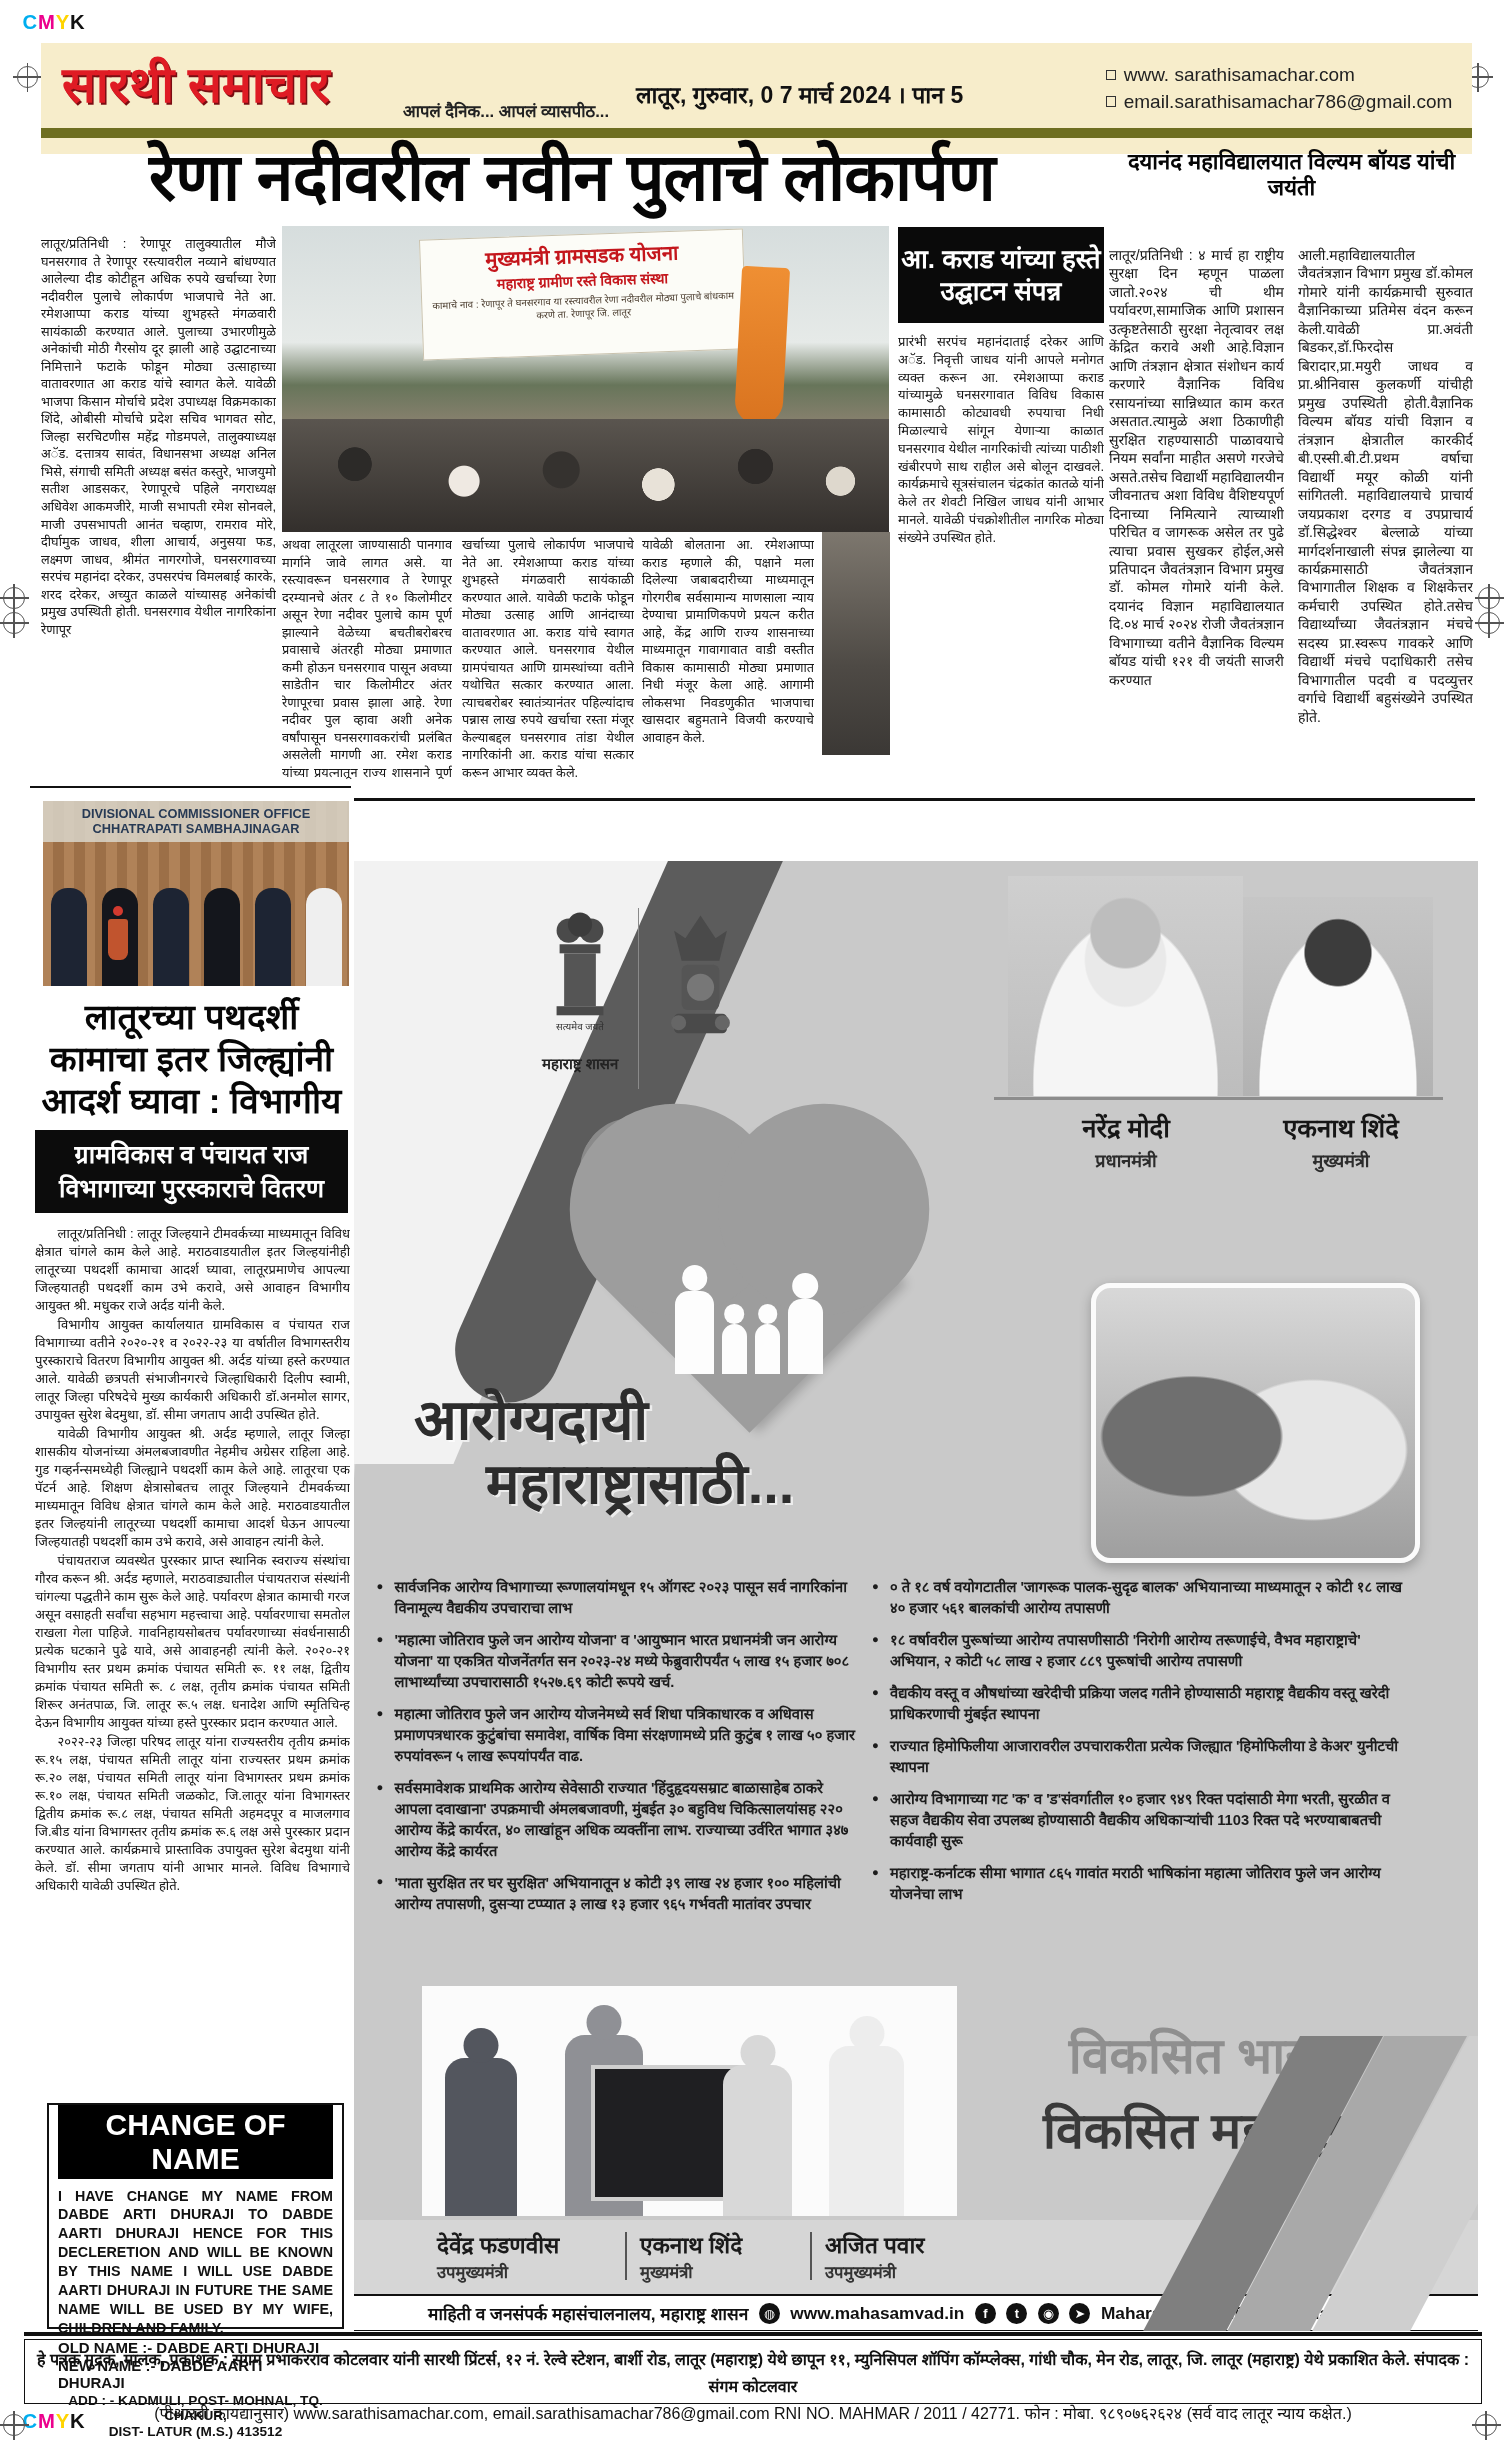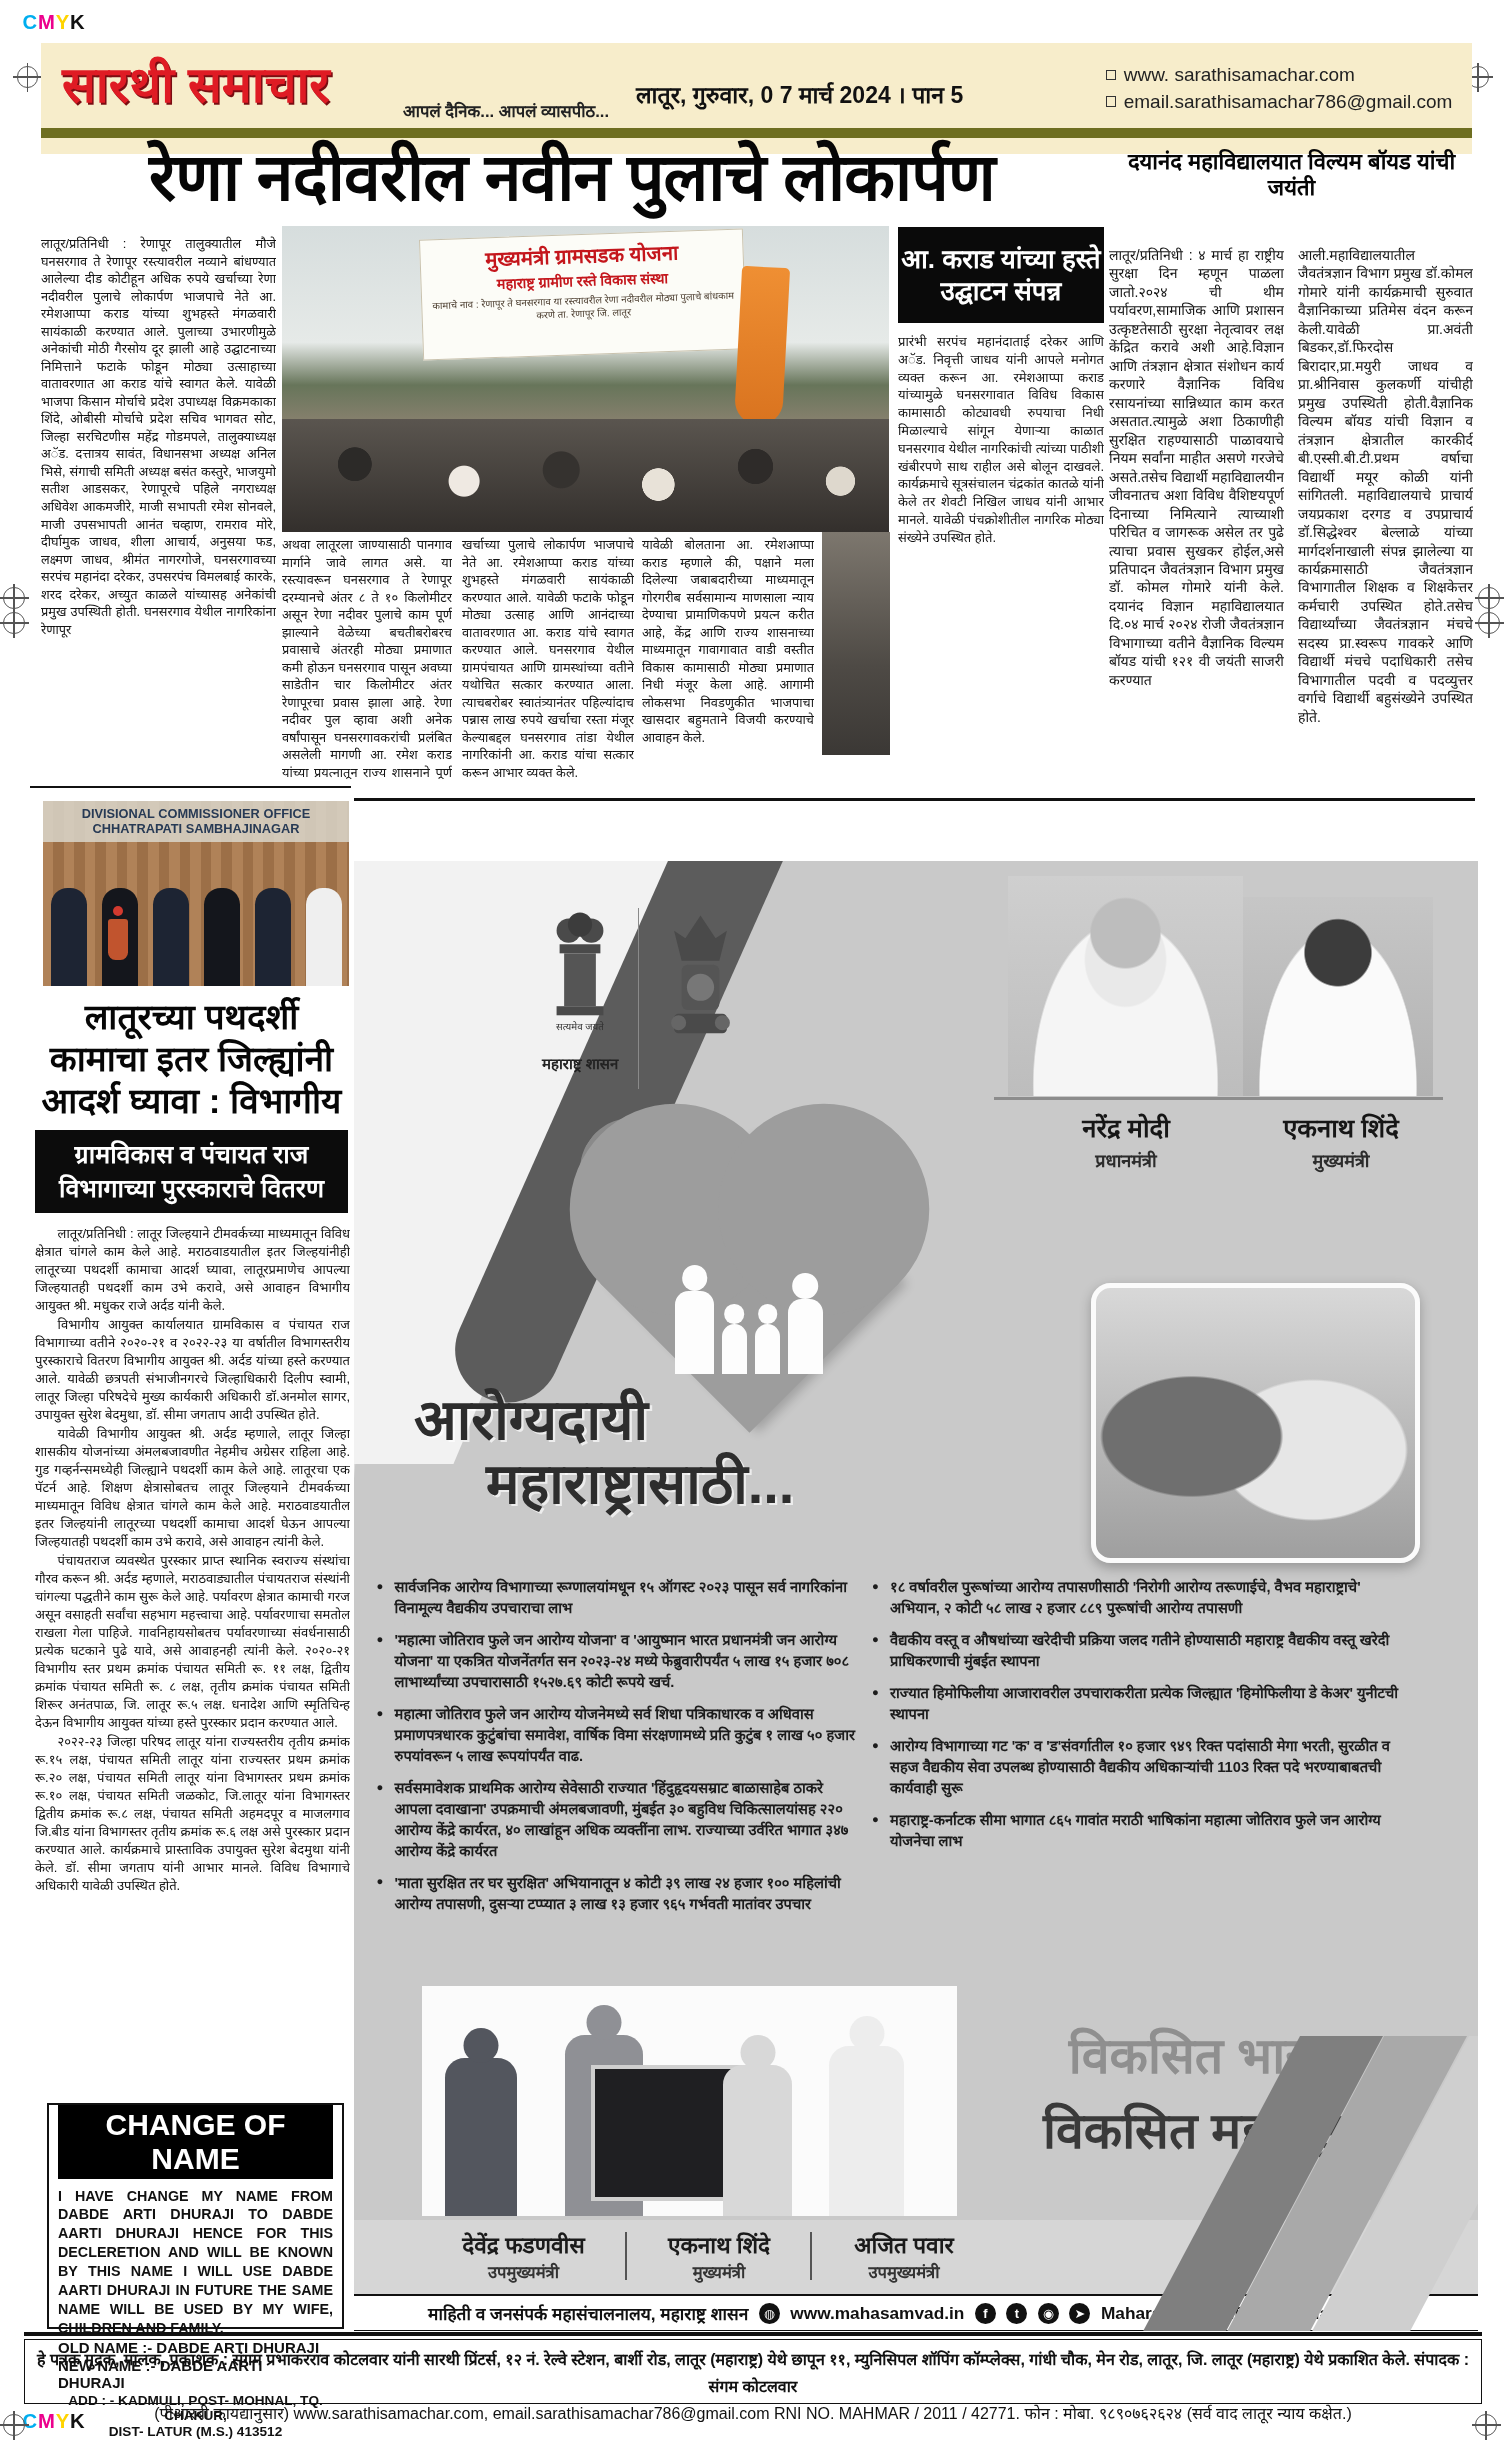--- a/index.html
+++ b/index.html
@@ -138,21 +138,21 @@
              width:35px;height:35px;border-radius:50%;background:inherit;}
   .ld1{left:22.6px;width:72px;height:158px;background:#53565e;}
   .ld2{left:143px;width:78px;height:181px;background:#8f9095;}
   .ld3{left:301px;width:69px;height:151px;background:#d8d8d8;}
   .ld4{left:407px;width:75px;height:170px;background:#ededed;}
   .statue{position:absolute;left:169px;bottom:15px;width:143px;height:128px;background:#1f1f22;border:4.5px solid #cfcfcf;}
   .slogan{position:absolute;left:595px;top:1164px;width:505px;text-align:center;font-weight:900;line-height:1.25;}
   .slogan .s1{font-size:50px;color:#8f8f8f;}
   .slogan .s2{font-size:50px;color:#3a3a3a;margin-top:12px;}
   .names-strip{position:absolute;left:0;top:1359px;width:100%;height:74px;background:#d6d6d6;}
-  .names-strip .grp{position:absolute;top:9px;text-align:center;}
+  .names-strip .grp{position:absolute;top:9px;text-align:left;}
   .names-strip .nm{font-size:22.6px;font-weight:800;color:#1a1a1a;}
   .names-strip .tt{font-size:16.6px;font-weight:600;color:#333;}
   .vline{position:absolute;top:12px;width:1.5px;height:48px;background:#555;}
   .diag{position:absolute;transform:skewX(-28deg);}
   .d1{left:866px;top:1175px;width:83px;height:301px;background:#7f7f7f;}
   .d2{left:950px;top:1175px;width:83px;height:301px;background:#a9a9a9;}
   .d3{left:1035px;top:1175px;width:98px;height:301px;background:#cfcfcf;}
   .ad-footer{position:absolute;left:0;top:1433px;width:100%;height:38px;background:#fff;
              border-top:2.3px solid #111;border-bottom:2.3px solid #111;box-sizing:border-box;
              display:flex;align-items:center;justify-content:center;gap:10.5px;font-size:17.3px;font-weight:700;color:#111;}
@@ -321,20 +321,21 @@
     </div>
 
     <ul class="bullets bl">
         <li>सार्वजनिक आरोग्य विभागाच्या रूग्णालयांमधून १५ ऑगस्ट २०२३ पासून सर्व नागरिकांना विनामूल्य वैद्यकीय उपचाराचा लाभ</li>
         <li>'महात्मा जोतिराव फुले जन आरोग्य योजना' व 'आयुष्मान भारत प्रधानमंत्री जन आरोग्य योजना' या एकत्रित योजनेंतर्गत सन २०२३-२४ मध्ये फेब्रुवारीपर्यंत ५ लाख १५ हजार ७०८ लाभार्थ्यांच्या उपचारासाठी १५२७.६९ कोटी रूपये खर्च.</li>
         <li>महात्मा जोतिराव फुले जन आरोग्य योजनेमध्ये सर्व शिधा पत्रिकाधारक व अधिवास प्रमाणपत्रधारक कुटुंबांचा समावेश, वार्षिक विमा संरक्षणामध्ये प्रति कुटुंब १ लाख ५० हजार रुपयांवरून ५ लाख रूपयांपर्यंत वाढ.</li>
         <li>सर्वसमावेशक प्राथमिक आरोग्य सेवेसाठी राज्यात 'हिंदुहृदयसम्राट बाळासाहेब ठाकरे आपला दवाखाना' उपक्रमाची अंमलबजावणी, मुंबईत ३० बहुविध चिकित्सालयांसह २२० आरोग्य केंद्रे कार्यरत, ४० लाखांहून अधिक व्यक्तींना लाभ. राज्याच्या उर्वरित भागात ३४७ आरोग्य केंद्रे कार्यरत</li>
         <li>'माता सुरक्षित तर घर सुरक्षित' अभियानातून ४ कोटी ३९ लाख २४ हजार १०० महिलांची आरोग्य तपासणी, दुसऱ्या टप्प्यात ३ लाख १३ हजार ९६५ गर्भवती मातांवर उपचार</li>
       </ul>
     <ul class="bullets br">
+        <li>० ते १८ वर्ष वयोगटातील 'जागरूक पालक-सुदृढ बालक' अभियानाच्या माध्यमातून २ कोटी १८ लाख ४० हजार ५६१ बालकांची आरोग्य तपासणी</li>
         <li>१८ वर्षावरील पुरूषांच्या आरोग्य तपासणीसाठी 'निरोगी आरोग्य तरूणाईचे, वैभव महाराष्ट्राचे' अभियान, २ कोटी ५८ लाख २ हजार ८८९ पुरूषांची आरोग्य तपासणी</li>
         <li>वैद्यकीय वस्तू व औषधांच्या खरेदीची प्रक्रिया जलद गतीने होण्यासाठी महाराष्ट्र वैद्यकीय वस्तू खरेदी प्राधिकरणाची मुंबईत स्थापना</li>
         <li>राज्यात हिमोफिलीया आजारावरील उपचाराकरीता प्रत्येक जिल्ह्यात 'हिमोफिलीया डे केअर' युनीटची स्थापना</li>
         <li>आरोग्य विभागाच्या गट 'क' व 'ड'संवर्गातील १० हजार ९४९ रिक्त पदांसाठी मेगा भरती, सुरळीत व सहज वैद्यकीय सेवा उपलब्ध होण्यासाठी वैद्यकीय अधिकाऱ्यांची 1103 रिक्त पदे भरण्याबाबतची कार्यवाही सुरू</li>
         <li>महाराष्ट्र-कर्नाटक सीमा भागात ८६५ गावांत मराठी भाषिकांना महात्मा जोतिराव फुले जन आरोग्य योजनेचा लाभ</li>
       </ul>
 
     <div class="leaders">
       <div class="ld ld1"></div>
       <div class="ld ld2"></div>

